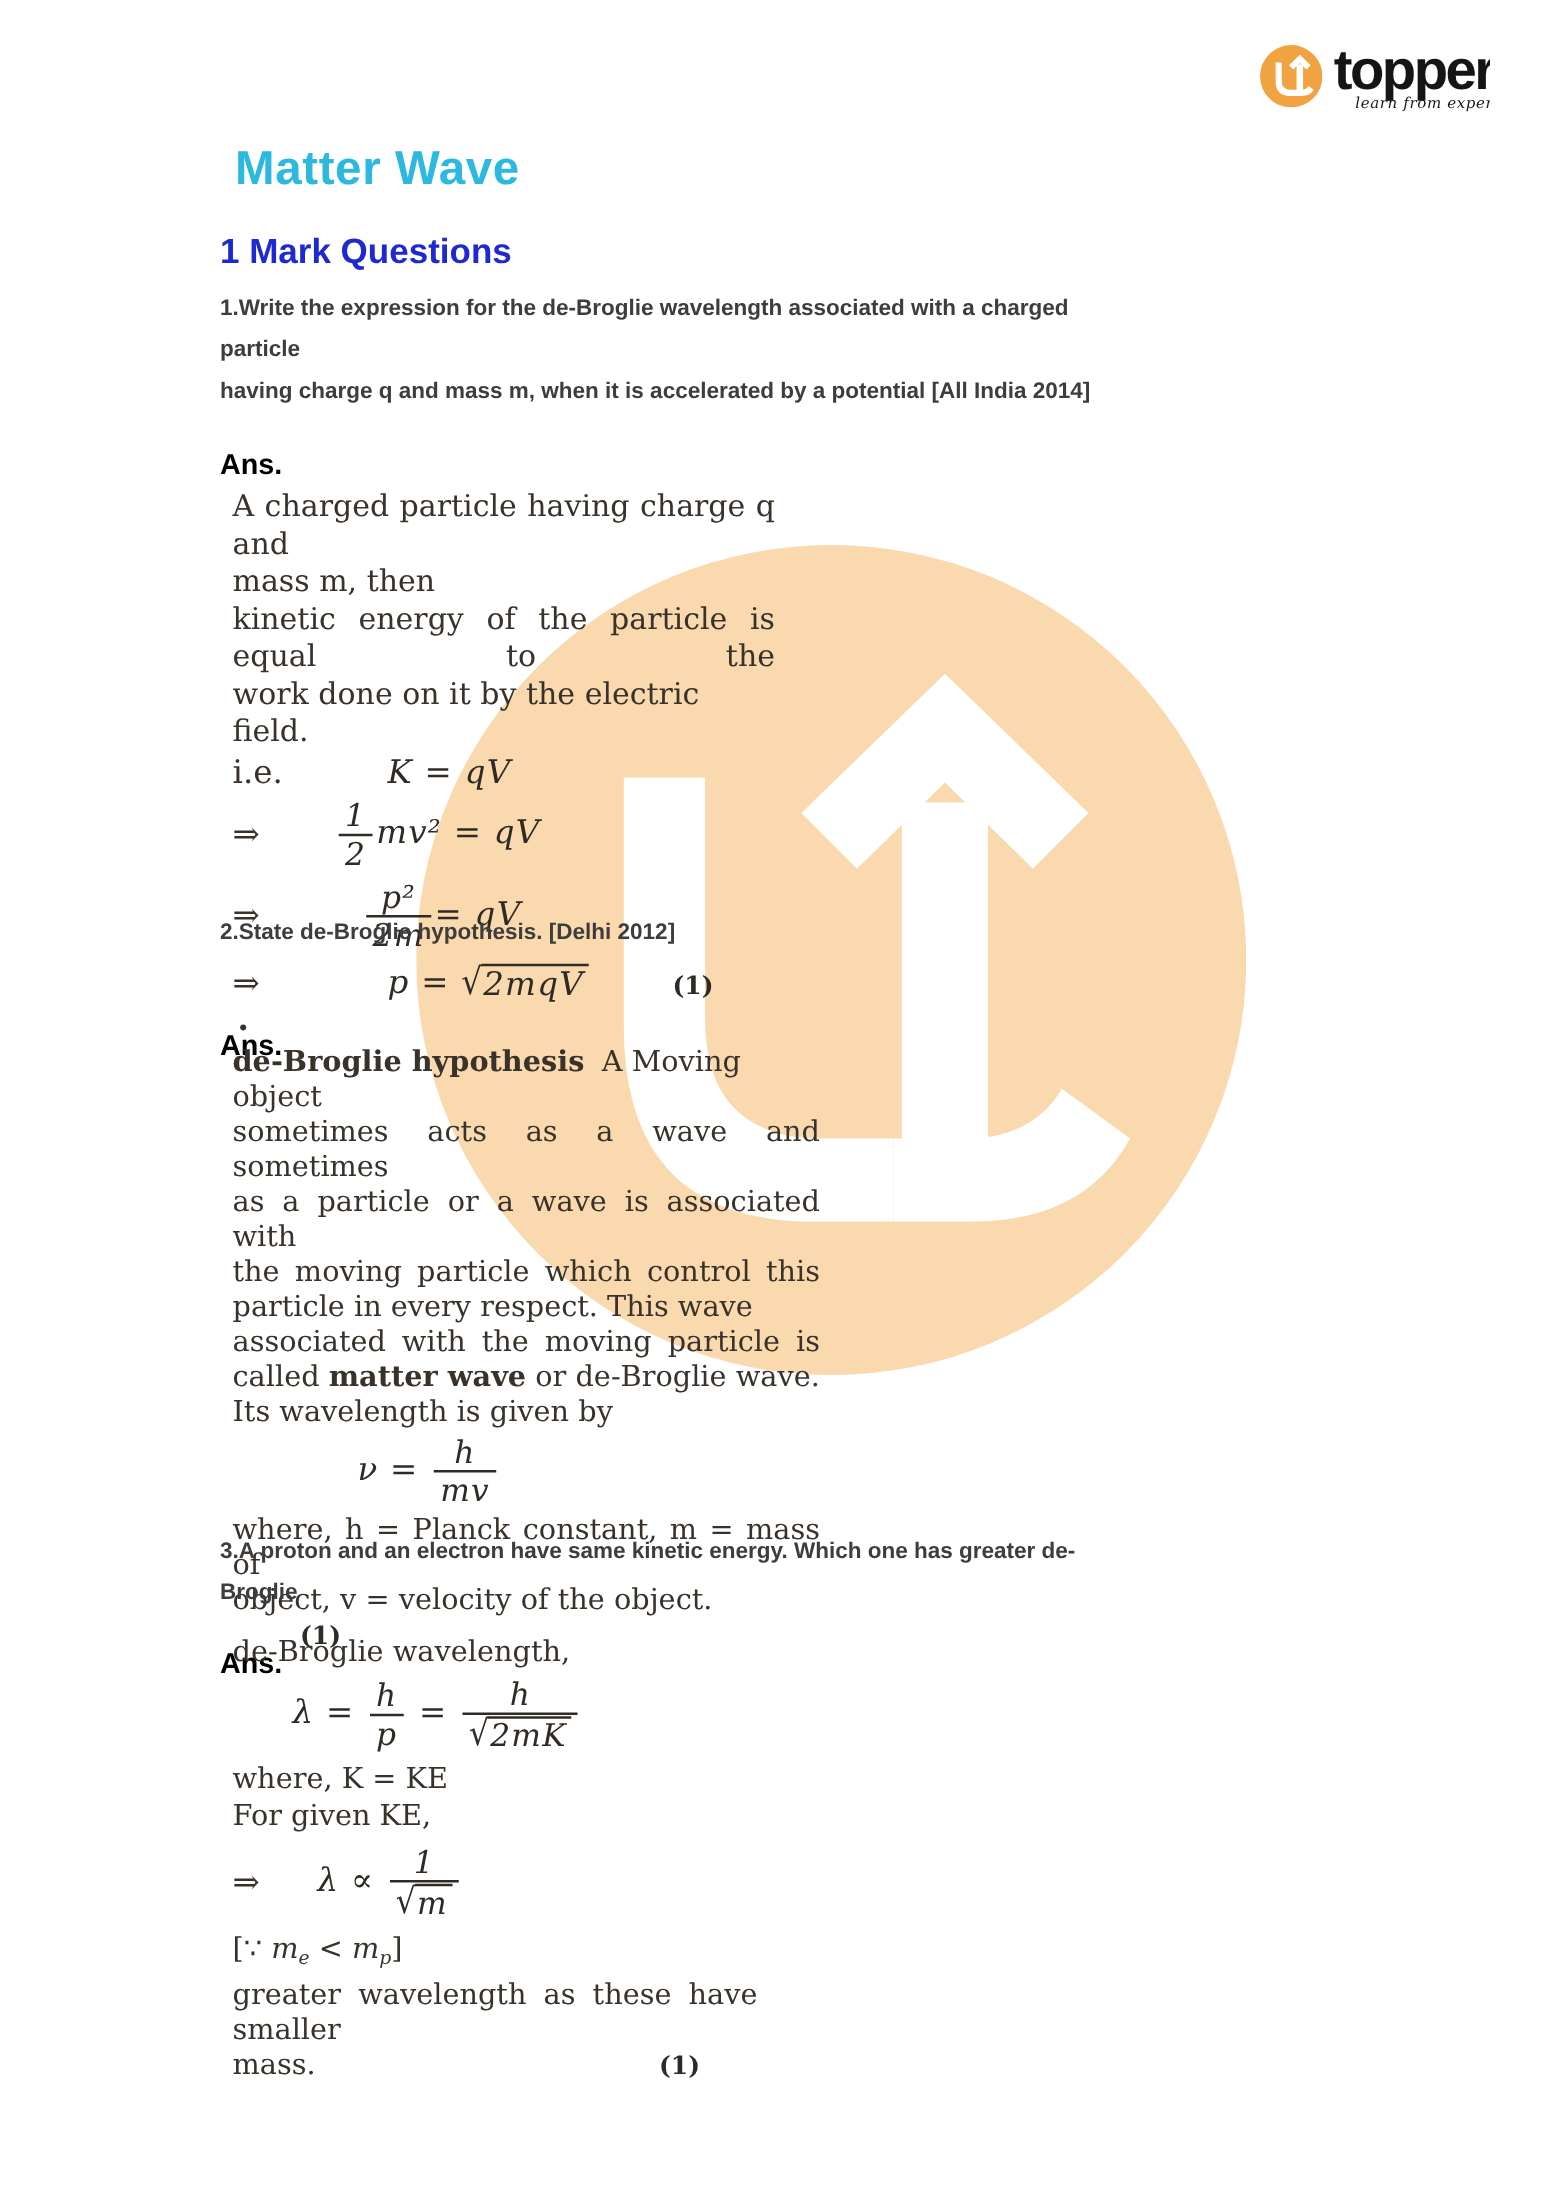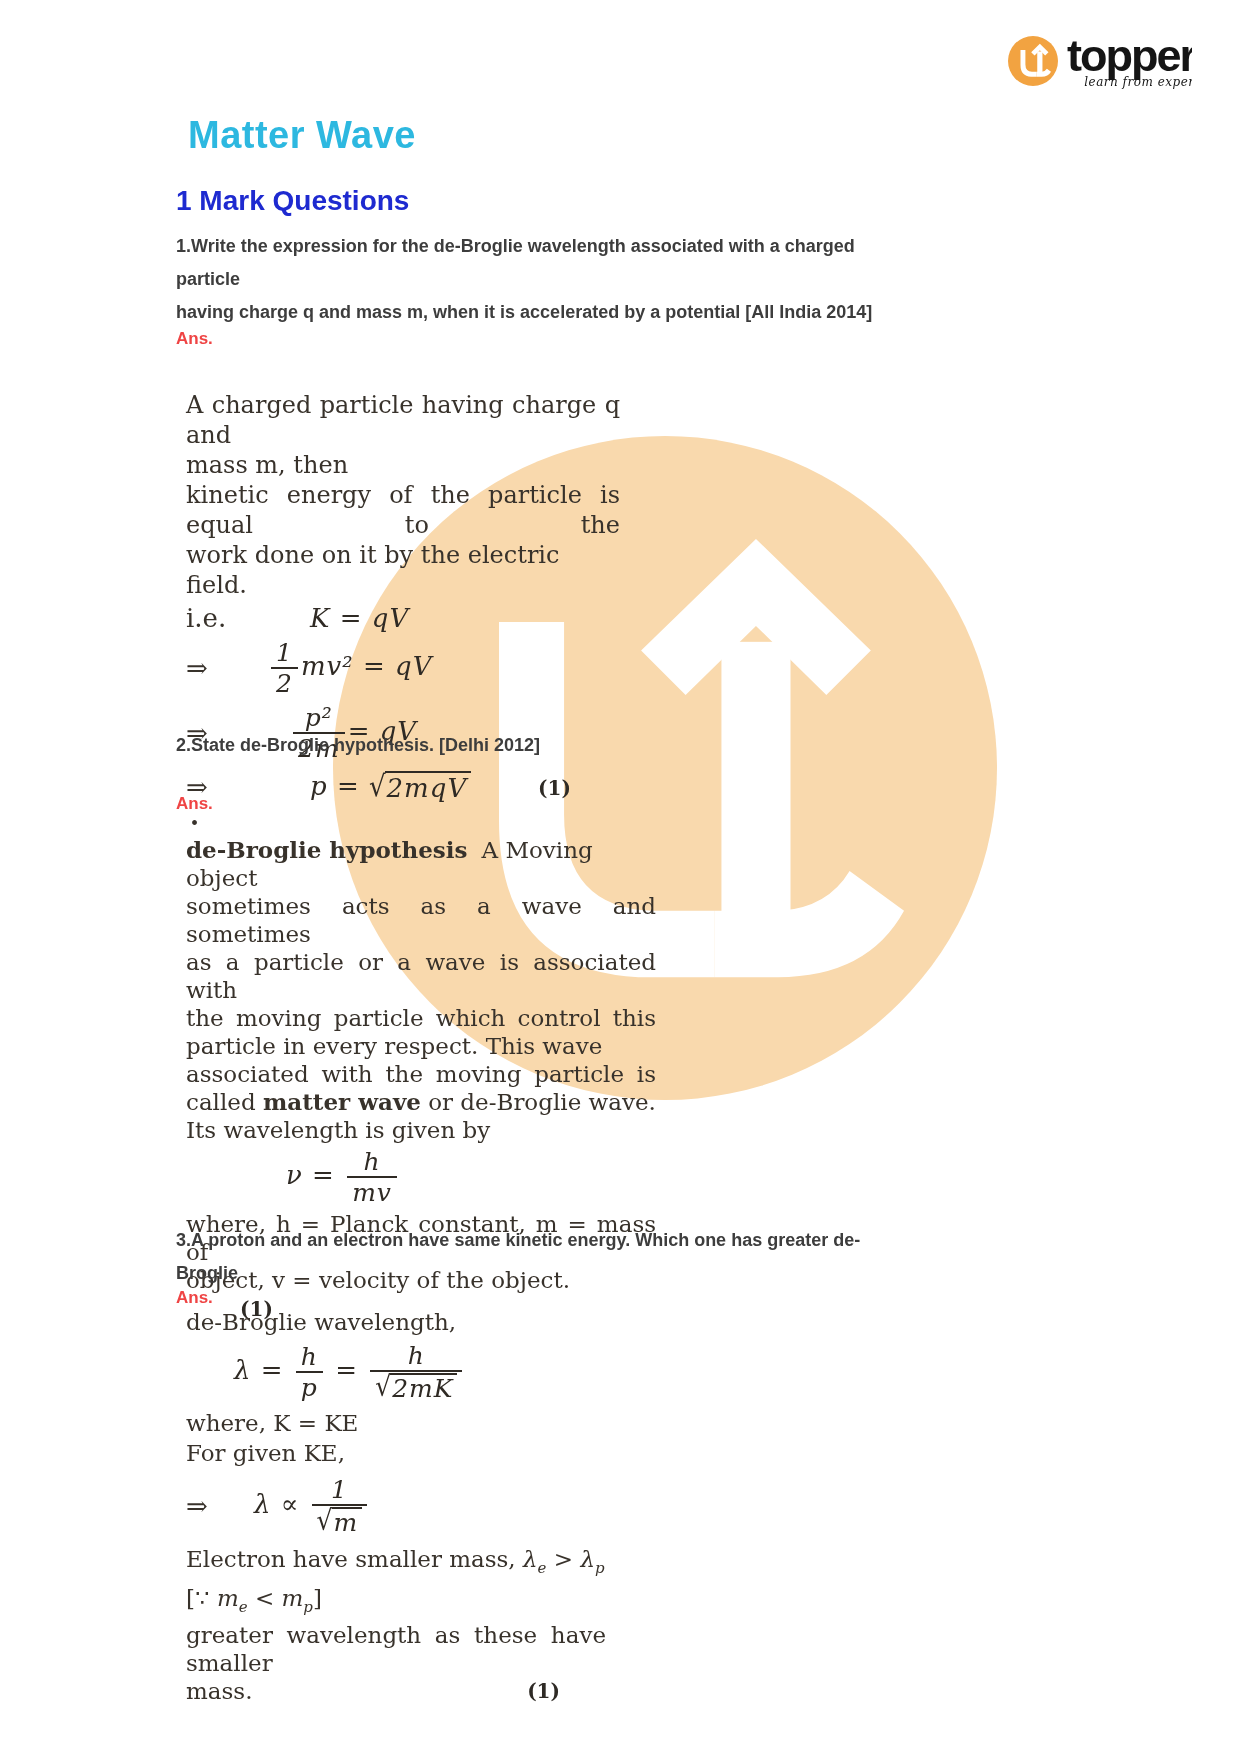--- a/index.html
+++ b/index.html
@@ -21,21 +21,21 @@
   .reg{font-size:13px;color:var(--brand);margin-left:2px;margin-top:2px;}
   .tagline{font-family:"DejaVu Serif",serif;font-style:italic;font-size:12px;color:var(--brand);
            text-align:right;margin-top:-7px;letter-spacing:0.5px;}
 
   
   .title{font-size:38px;line-height:42px;font-weight:bold;letter-spacing:0.5px;color:var(--title);}
   .section{font-size:28px;line-height:34px;font-weight:bold;color:var(--section);}
 
   
   .qtext{font-size:18px;line-height:33px;font-weight:bold;color:var(--question);}
-  .anslabel{font-size:17px;line-height:26px;font-weight:bold;color:#ef4444;}
+  .anslabel{font-size:23px;line-height:26px;font-weight:bold;color:#000000;margin-top:32px;}
 
   
   .scan{font-family:"DejaVu Serif","DejaVu Sans",serif;color:var(--scan);}
   .scan .line{font-size:24px;line-height:30px;}
   .scan2 .line,.scan3 .line{font-size:23px;line-height:28px;}
   .scan3 .line30{line-height:30px;}
   .just{text-align:justify;text-align-last:justify;}
   .b{font-weight:bold;}
   .math{font-style:italic;}
   .gap-lead{margin-left:14px;}
@@ -178,21 +178,20 @@
     <div class="line line30">For given KE,</div>
 
     <div class="eqrow a3eq2">
       <span class="eqlabel">⇒</span>
       <span class="eq"><span>λ ∝ </span><span class="frac"><span class="num">1</span><span class="den"><span class="sqrt">
                 <span class="sign">√</span>
                 <span class="rad">m</span>
               </span></span></span></span>
     </div>
 
-    <div class="line line30"><span>Electron have smaller mass, </span><span class="math"><span>λ</span><sub>e</sub><span> &gt; </span><span>λ</span><sub>p</sub></span></div>
 
     <div class="line line30 because"><span>[∵ </span><span class="math"><span>m</span><sub>e</sub><span> &lt; </span><span>m</span><sub>p</sub></span><span>]</span></div>
 
     <div class="line just">greater wavelength as these have smaller</div>
     <div class="line lastline">
         <span>mass.</span>
         <span class="mark">(1)</span>
       </div>
   </div>
 

